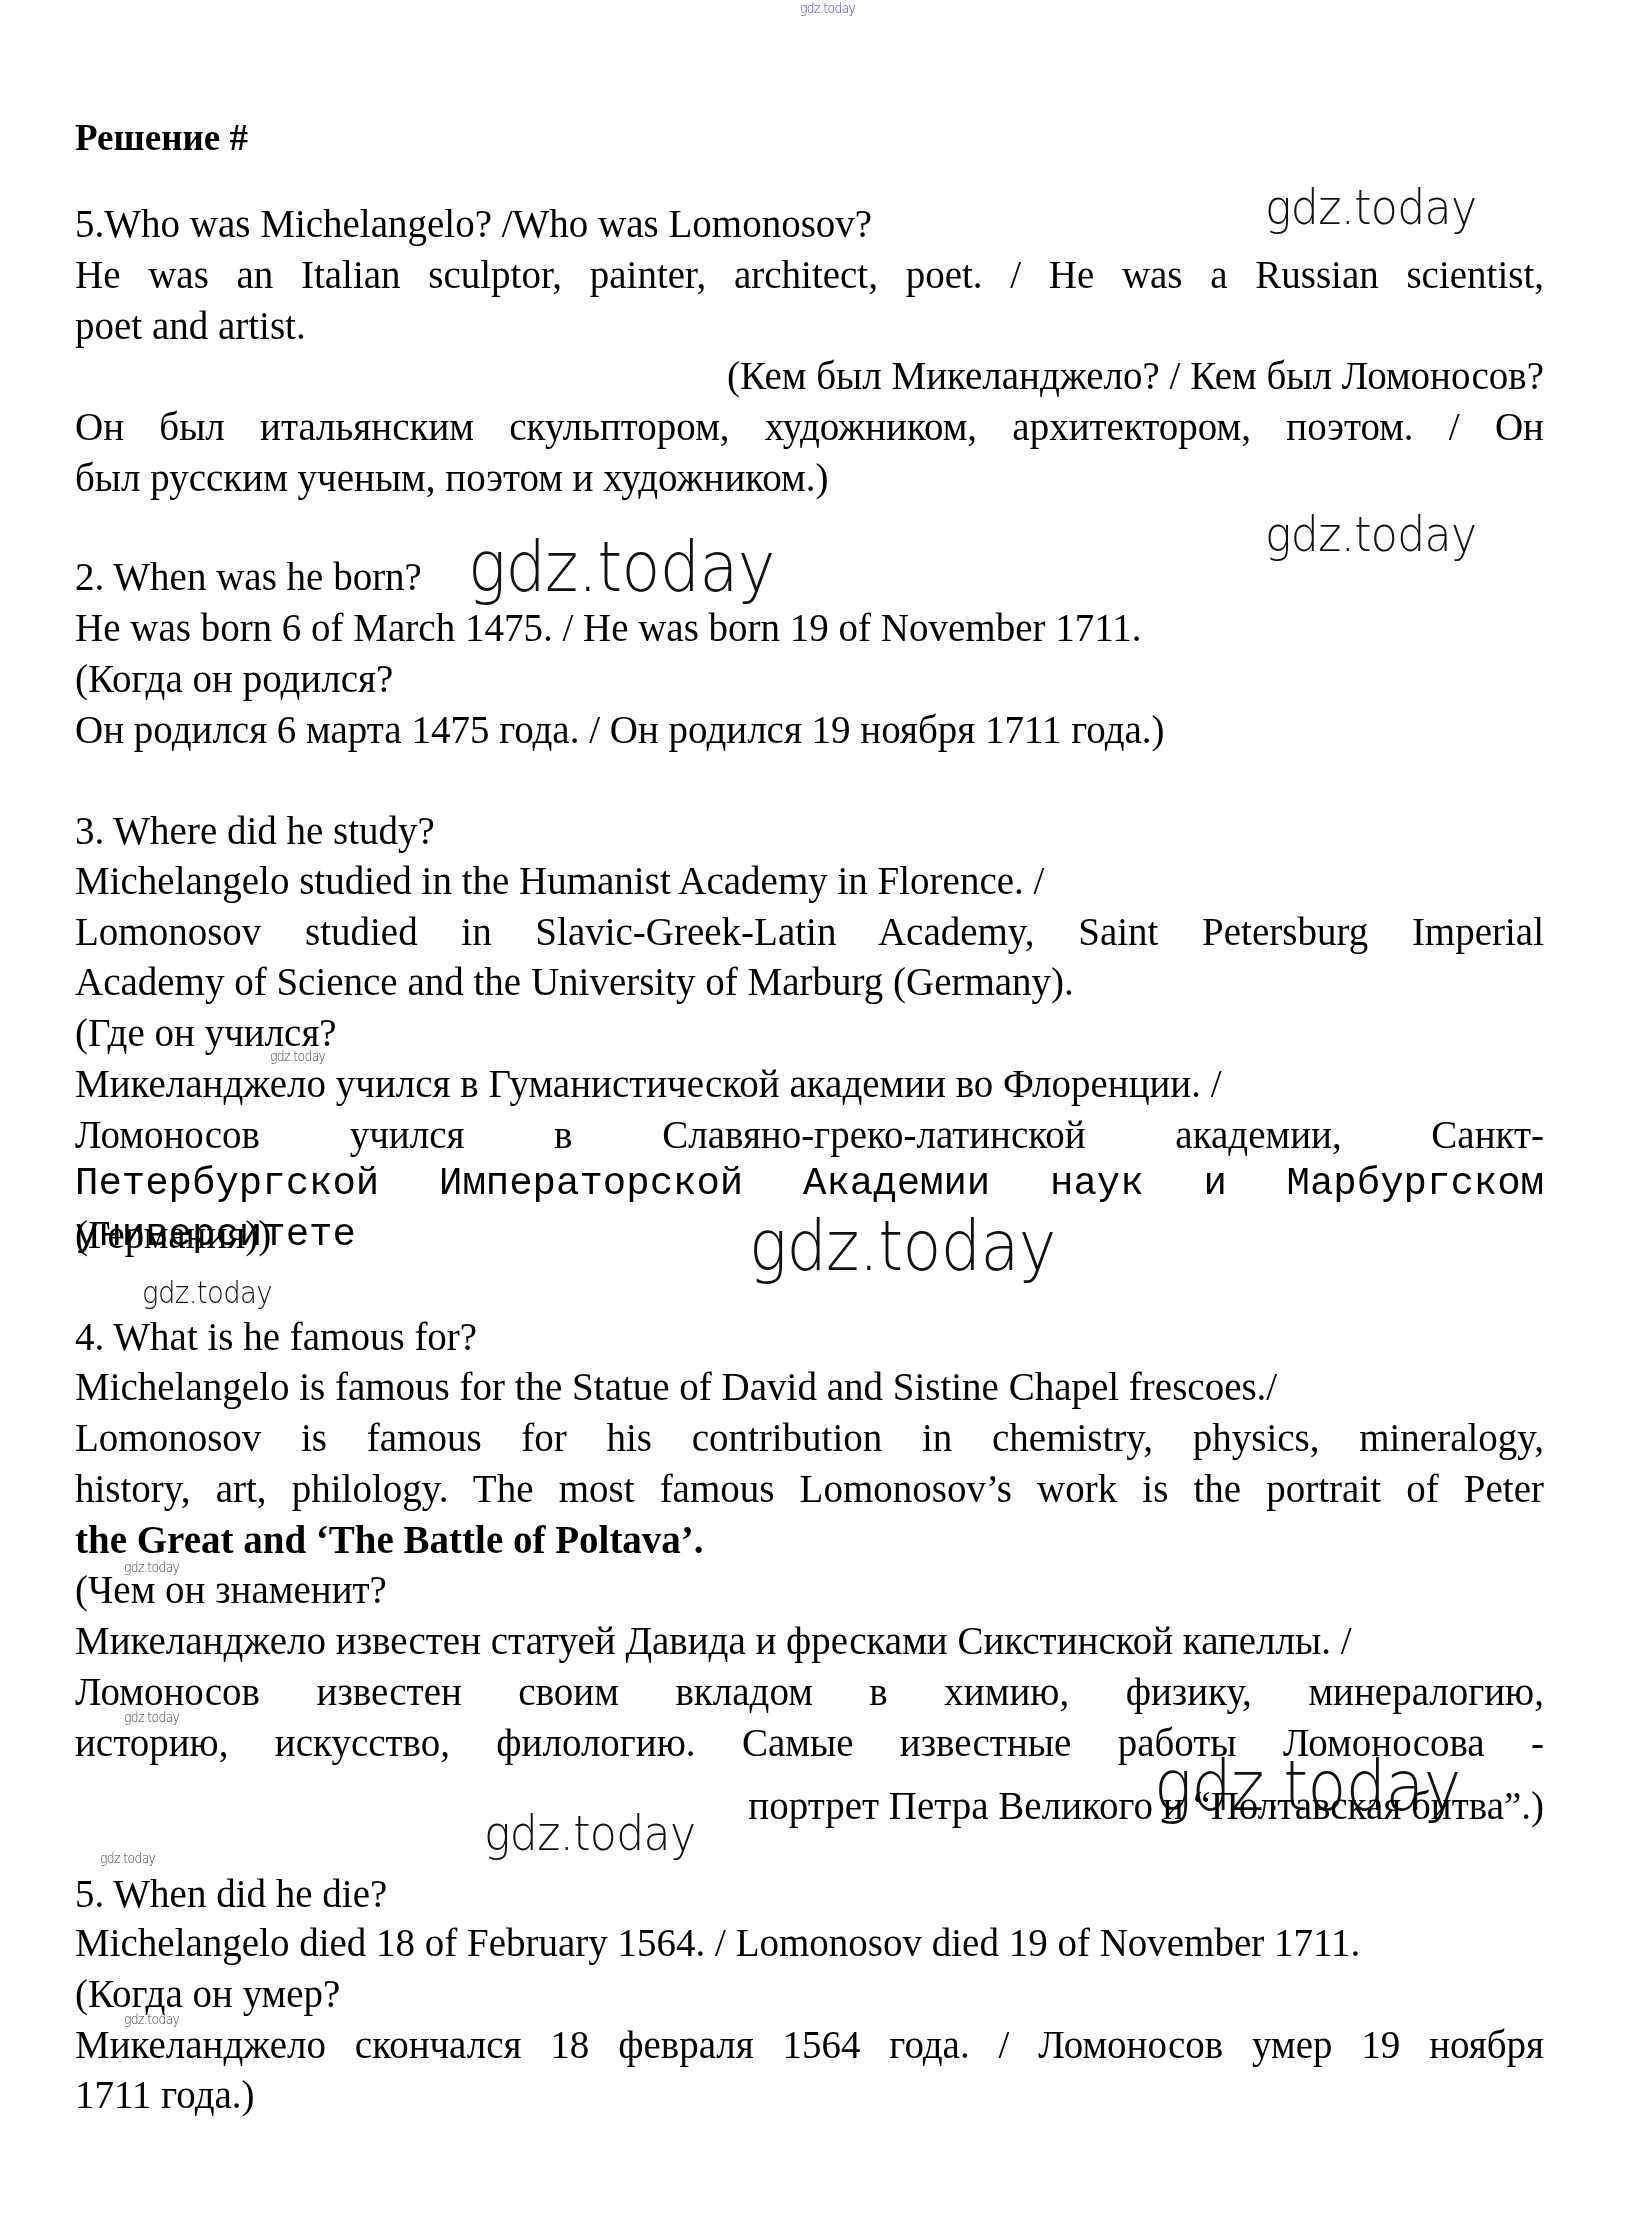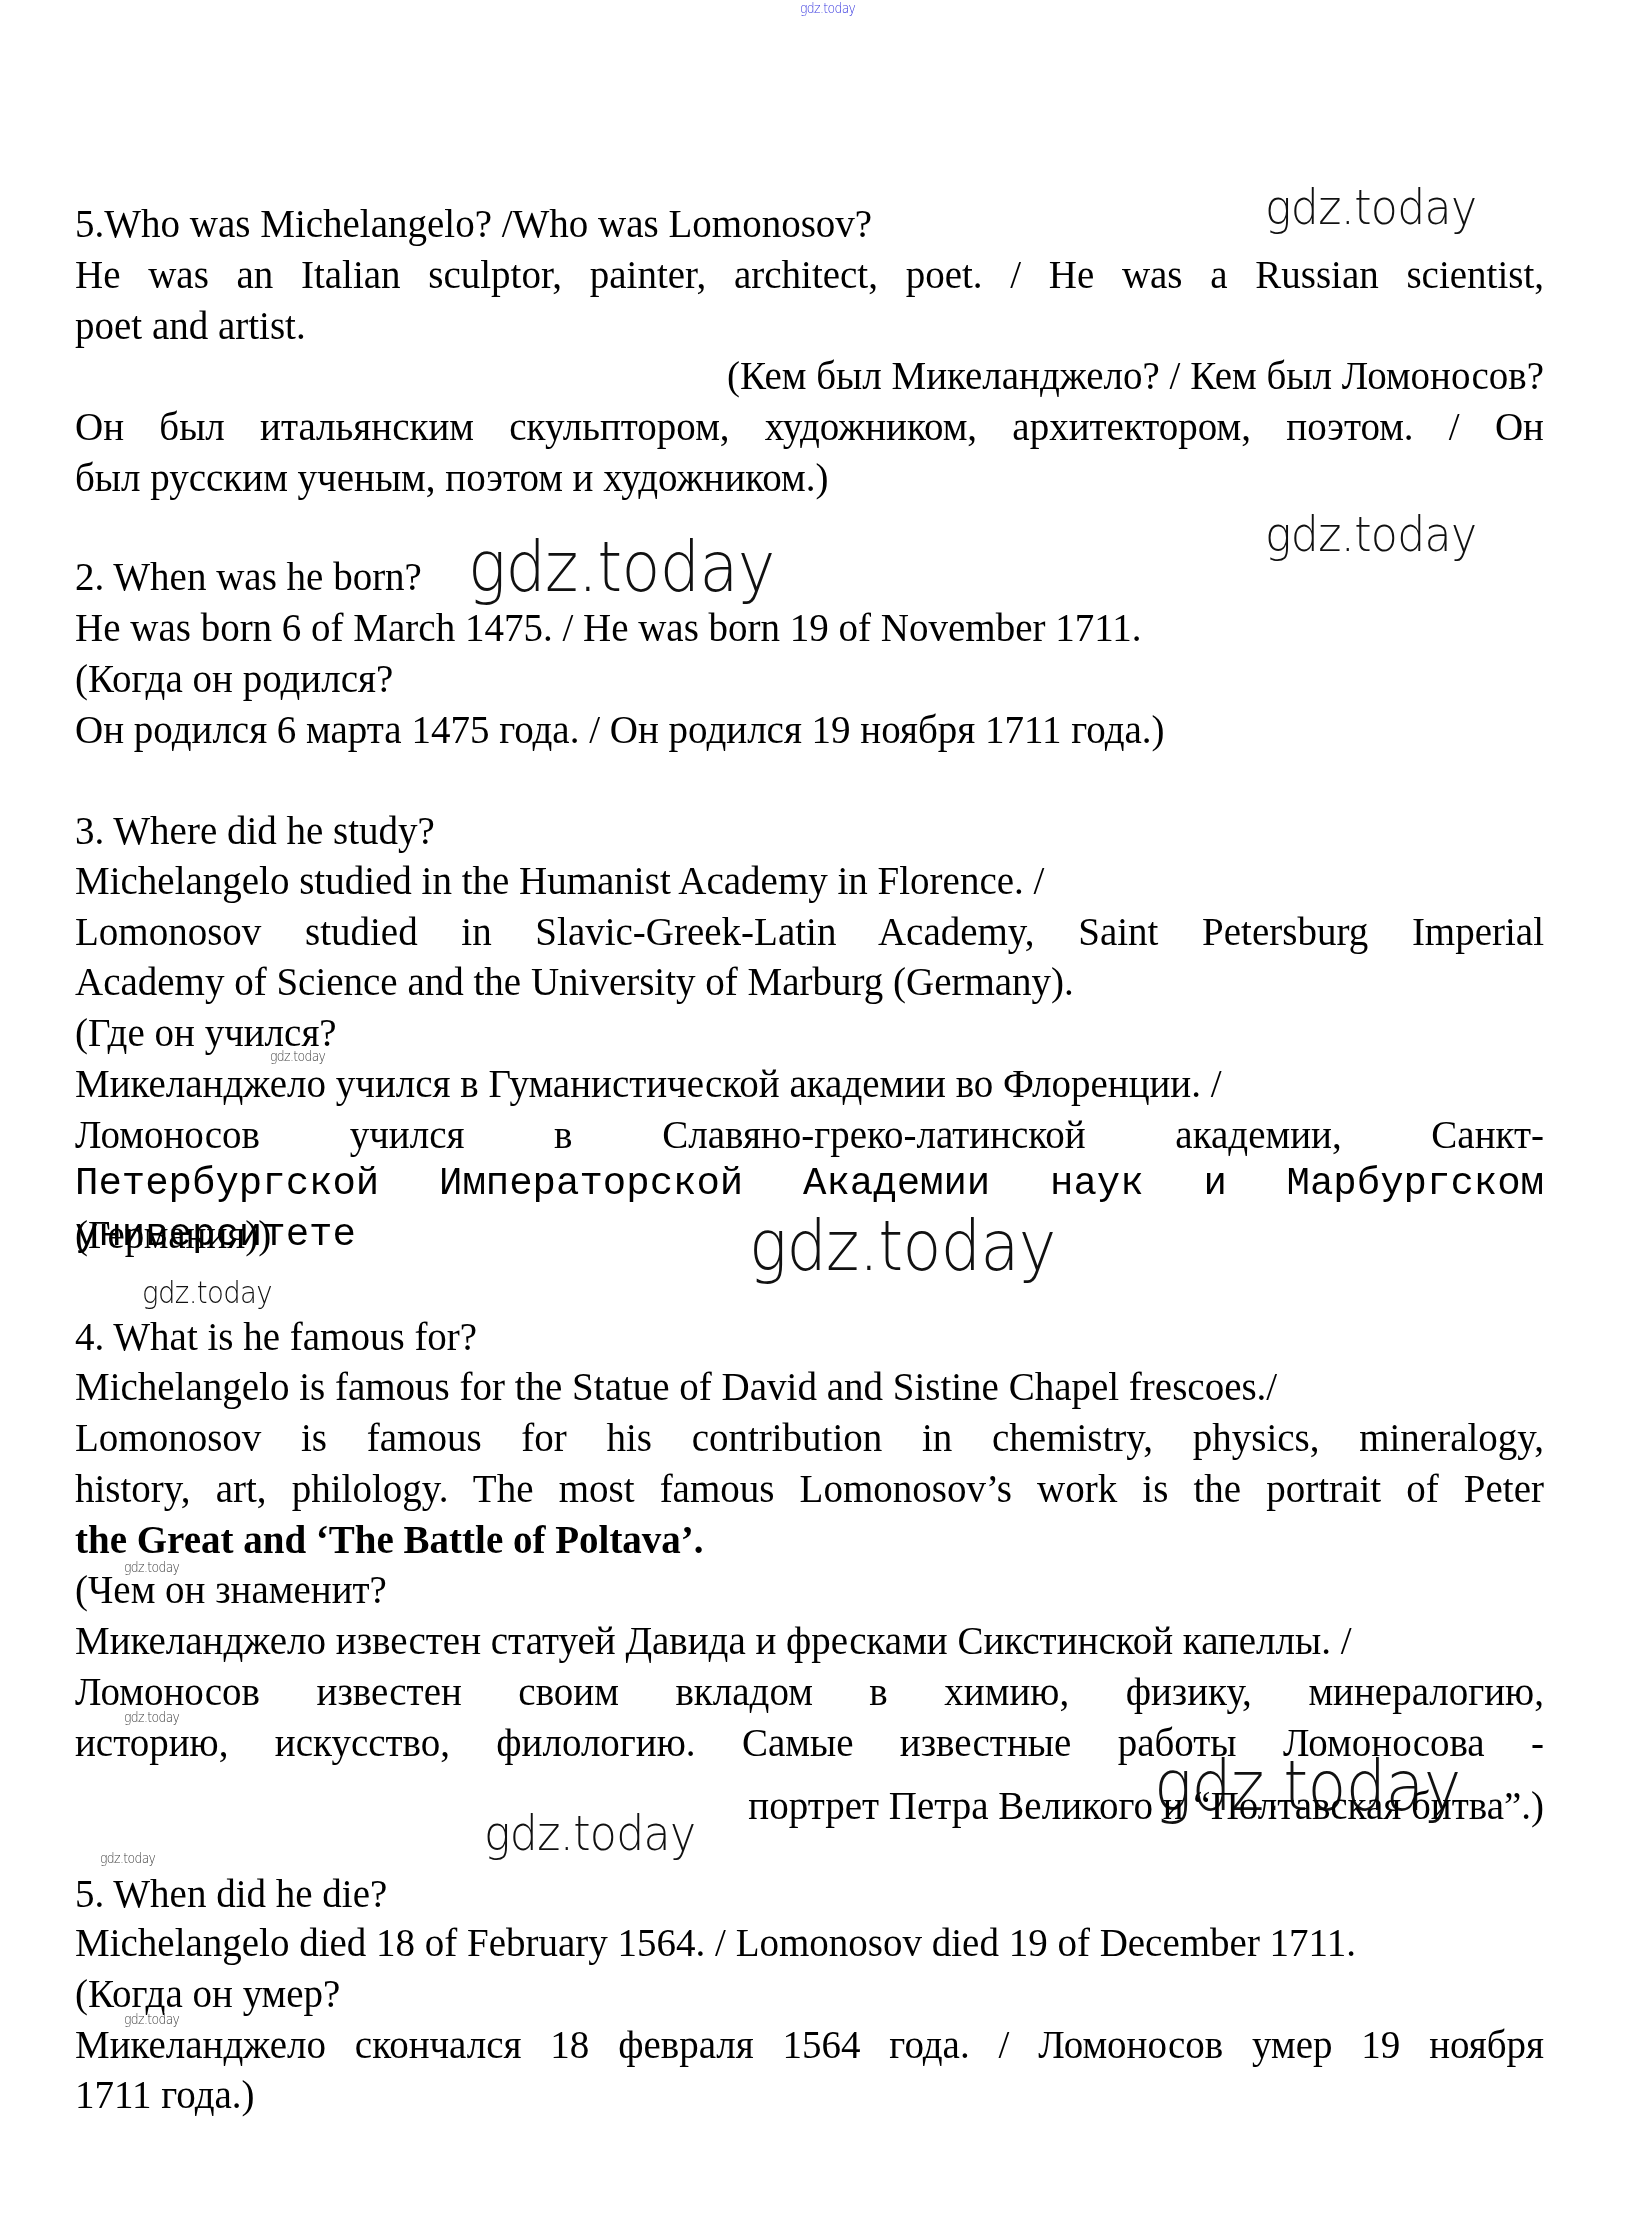--- a/index.html
+++ b/index.html
@@ -27,20 +27,21 @@
   <div class="wm wm-xs" style="left:270px; top:1050px;">gdz.today</div>
   <div class="wm wm-l" style="left:749px; top:1212px;">gdz.today</div>
   <div class="wm wm-s" style="left:142px; top:1278px;">gdz.today</div>
   <div class="wm wm-xs" style="left:124px; top:1561px;">gdz.today</div>
   <div class="wm wm-xs" style="left:124px; top:1711px;">gdz.today</div>
   <div class="wm wm-l" style="left:1154px; top:1752px;">gdz.today</div>
   <div class="wm wm-m" style="left:484px; top:1809px;">gdz.today</div>
   <div class="wm wm-xs" style="left:100px; top:1852px;">gdz.today</div>
   <div class="wm wm-xs" style="left:124px; top:2013px;">gdz.today</div>
 
+  <div class="line heading" style="top:112px;">Решение #</div>
 
   <div>
     <div class="line" style="top:198px;">5.Who was Michelangelo? /Who was Lomonosov?</div>
     <div class="line justify" style="top:249px;">He was an Italian sculptor, painter, architect, poet. / He was a Russian scientist,</div>
     <div class="line" style="top:300px;">poet and artist.</div>
     <div class="line" style="top:350px;text-align:right;">(Кем был Микеланджело? / Кем был Ломоносов?</div>
     <div class="line justify" style="top:401px;">Он был итальянским скульптором, художником, архитектором, поэтом. / Он</div>
     <div class="line" style="top:452px;">был русским ученым, поэтом и художником.)</div>
   </div>
 
@@ -71,20 +72,20 @@
     <div class="line" style="top:1514px;font-weight:bold;">the Great and ‘The Battle of Poltava’.</div>
     <div class="line" style="top:1564px;">(Чем он знаменит?</div>
     <div class="line" style="top:1615px;">Микеланджело известен статуей Давида и фресками Сикстинской капеллы. /</div>
     <div class="line justify" style="top:1666px;">Ломоносов известен своим вкладом в химию, физику, минералогию,</div>
     <div class="line justify" style="top:1717px;">историю, искусство, филологию. Самые известные работы Ломоносова -</div>
     <div class="line" style="top:1780px;text-align:right;">портрет Петра Великого и “Полтавская битва”.)</div>
   </div>
 
   <div>
     <div class="line" style="top:1868px;">5. When did he die?</div>
-    <div class="line" style="top:1917px;">Michelangelo died 18 of February 1564. / Lomonosov died 19 of December 1711.</div>
+    <div class="line" style="top:1917px;">Michelangelo died 18 of February 1564. / Lomonosov died 19 of November 1711.</div>
     <div class="line" style="top:1968px;">(Когда он умер?</div>
     <div class="line justify" style="top:2019px;">Микеланджело скончался 18 февраля 1564 года. / Ломоносов умер 19 ноября</div>
     <div class="line" style="top:2069px;">1711 года.)</div>
   </div>
 
 </div>
 
 
 </body></html>

